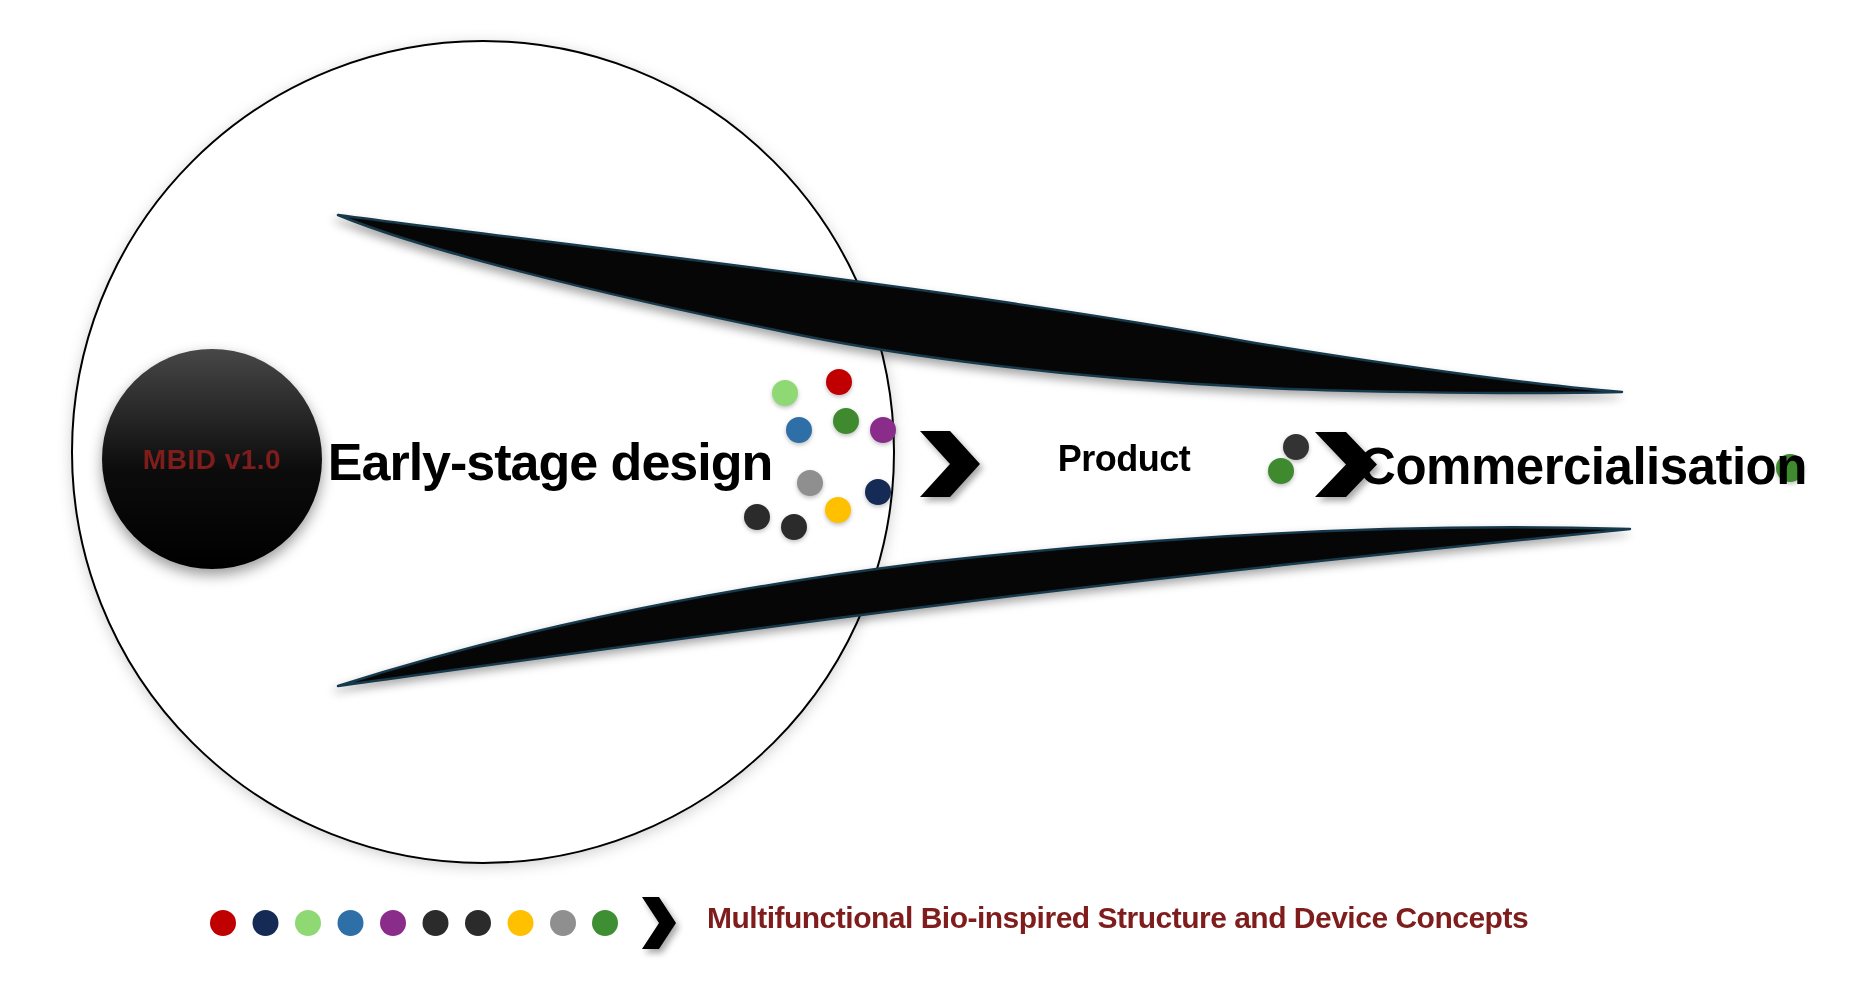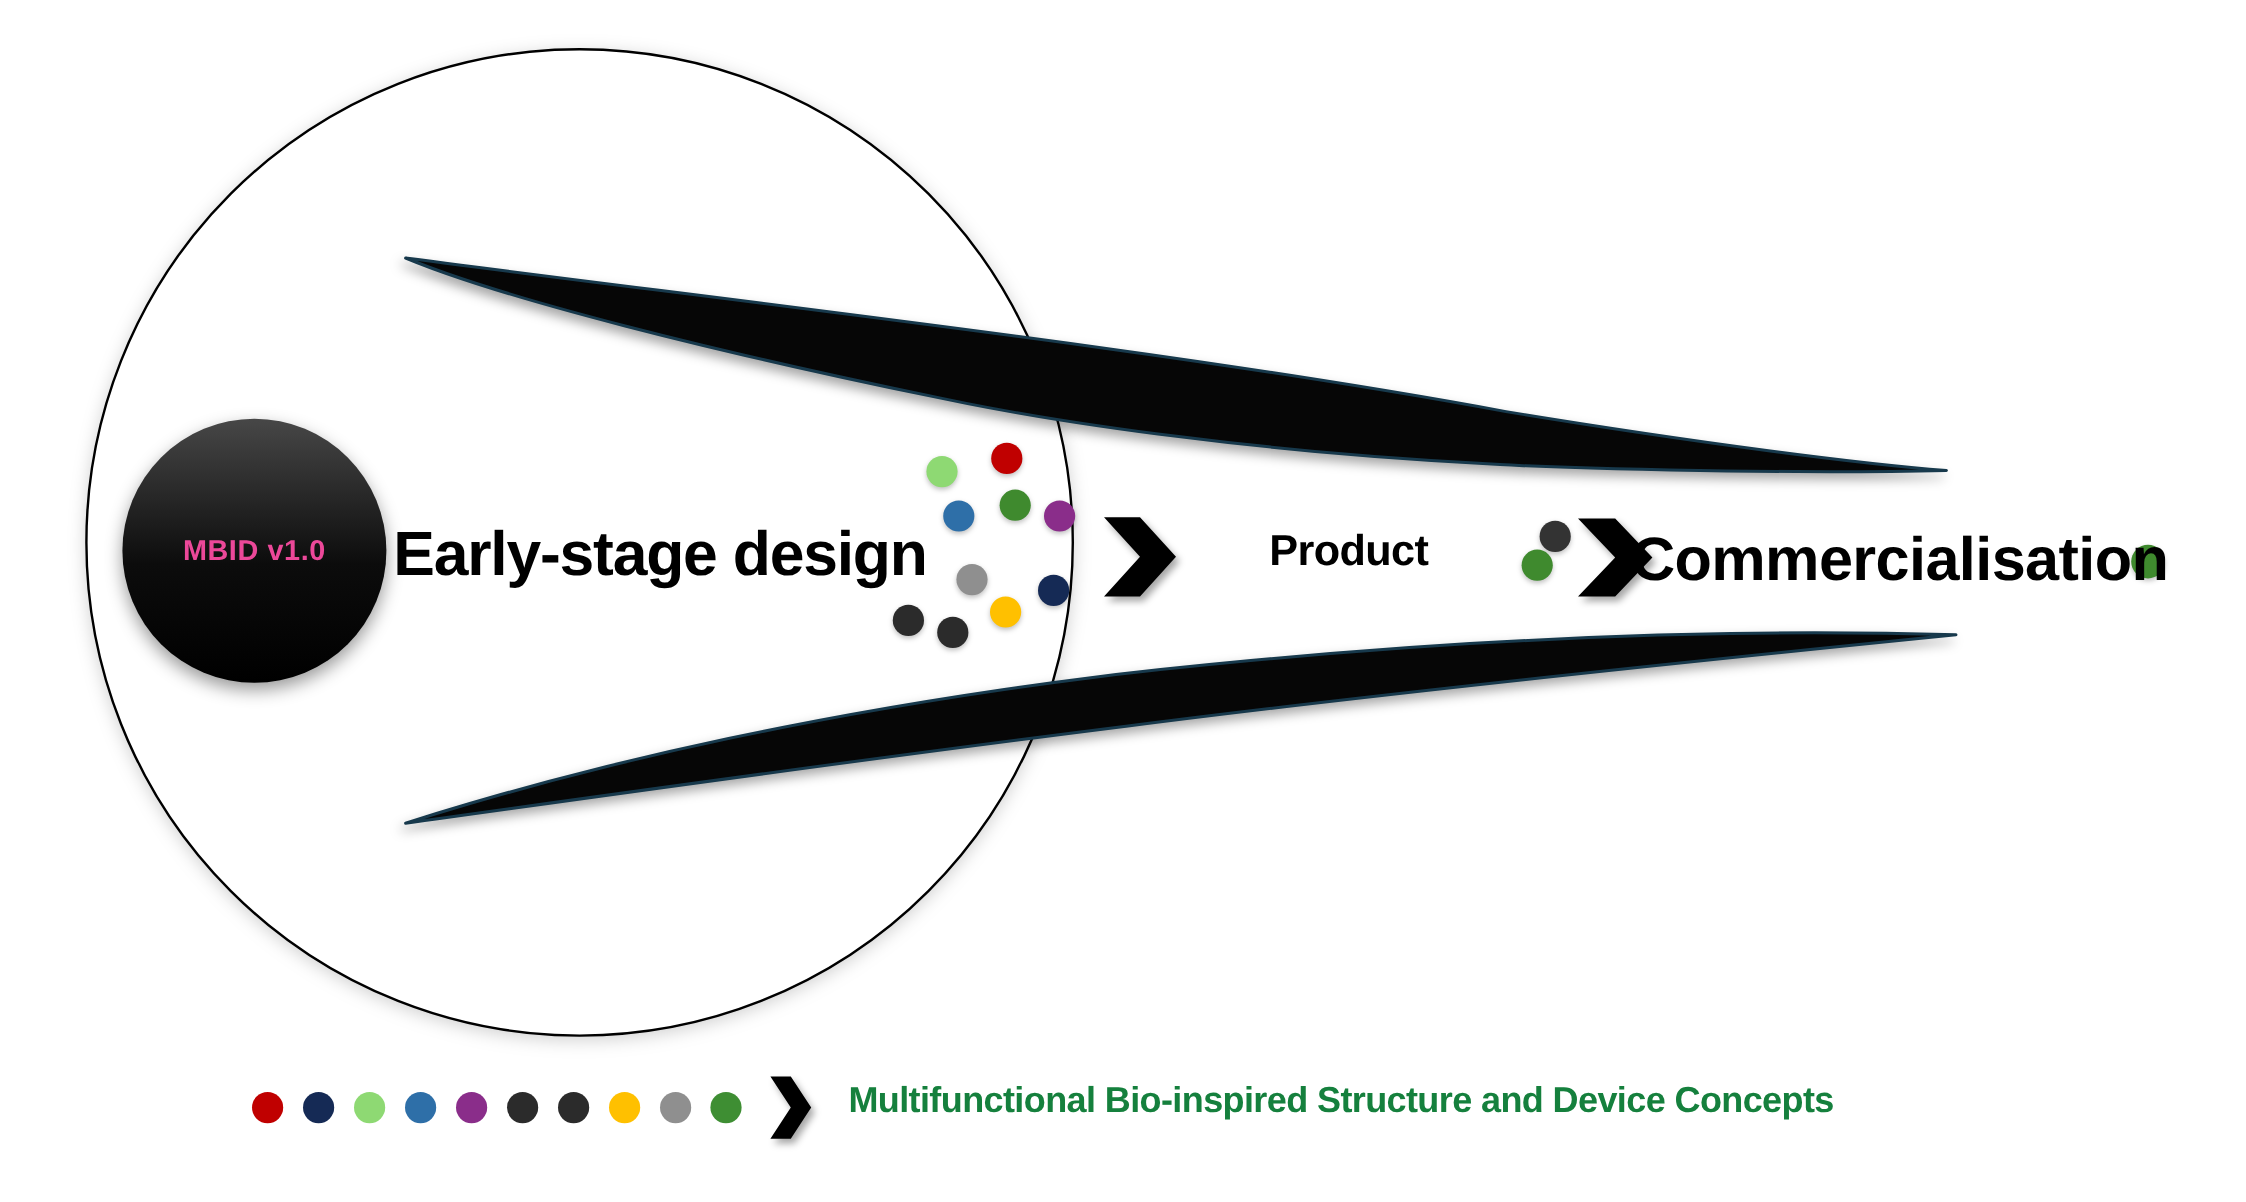--- a/index.html
+++ b/index.html
@@ -20,30 +20,30 @@
     font-weight: bold;
     white-space: nowrap;
     text-align: center;
   }
   .stage-label { font-size: 52px; letter-spacing: -1px; }
   .stage-label-2 { font-size: 36px; line-height: 41px; letter-spacing: -0.5px; white-space: normal; width: 320px; text-align: center; }
   .stage-label-3 { font-size: 51px; letter-spacing: -0.5px; }
   .hub-label {
     position: absolute;
     transform: translate(-50%, -50%);
-    color: #ec4899;
+    color: #7f1d1d;
     font-weight: bold;
-    font-size: 24px;
+    font-size: 28px;
     letter-spacing: 0.5px;
     white-space: nowrap;
   }
   .legend-label {
     position: absolute;
     transform: translateY(-50%);
-    color: #15803d;
+    color: #7f1d1d;
     font-weight: bold;
     font-size: 30px;
     letter-spacing: -0.5px;
     white-space: nowrap;
   }
   .blade   { filter: drop-shadow(-3px 5px 5px rgba(0,0,0,0.35)); }
   .chev    { filter: drop-shadow(3px 4px 3px rgba(0,0,0,0.35)); }
   .bigring { filter: drop-shadow(0 3px 7px rgba(0,0,0,0.18)); }
   .hubball { filter: drop-shadow(0 6px 7px rgba(0,0,0,0.40)); }
   .dotgrp  { filter: drop-shadow(0 2px 2px rgba(0,0,0,0.25)); }

